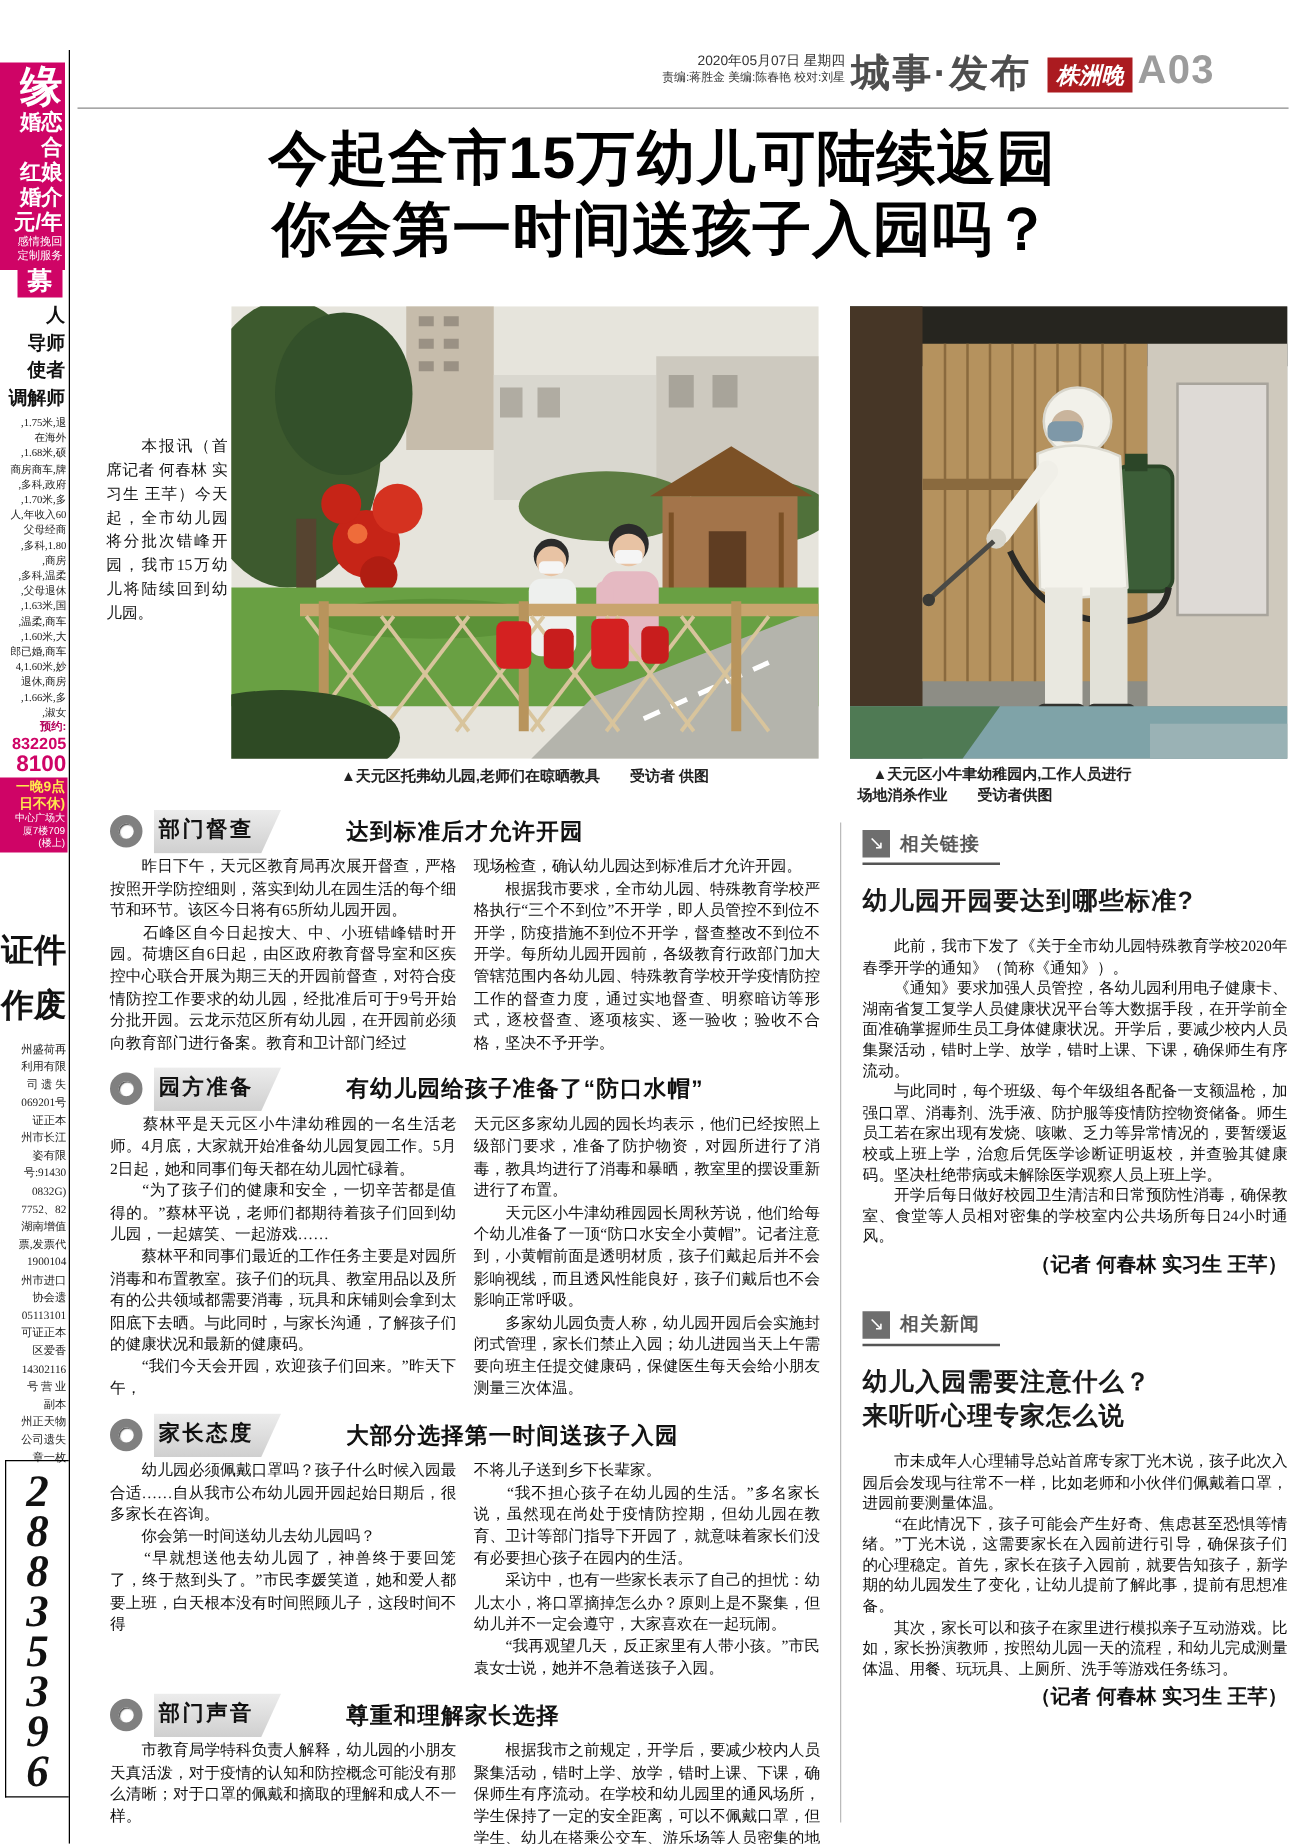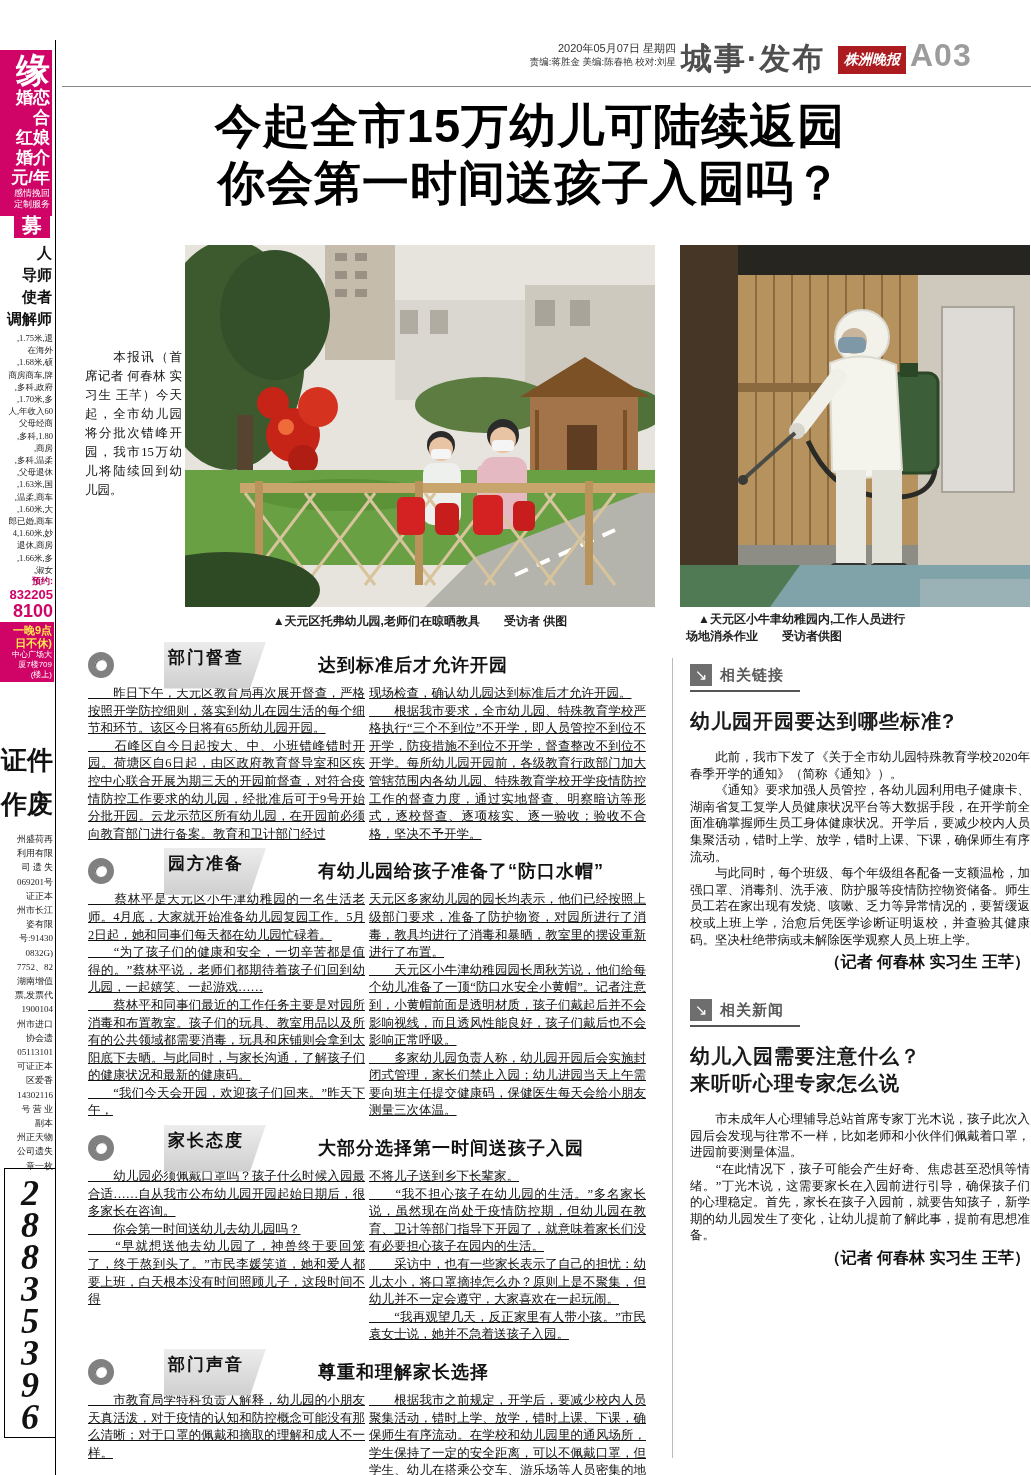--- a/index.html
+++ b/index.html
@@ -31,44 +31,44 @@
   .sb-invalid{left:0;top:832px;width:53px;text-align:right;font-size:9px;line-height:14.2px;
       font-family:"Liberation Serif",serif;color:#222;}
   .sb-phonebox{left:4px;top:1168px;width:50px;height:260px;border:1px solid #000;border-right:none;
       text-align:center;font-family:"Liberation Serif",serif;font-weight:bold;font-style:italic;
       font-size:36px;line-height:32px;padding-top:8px;}
   
   .hd-date{left:380px;top:41px;width:296px;text-align:right;font-size:11px;color:#333;}
   .hd-staff{left:380px;top:56px;width:296px;text-align:right;font-size:9.5px;color:#333;}
   .hd-banner{left:681px;top:38px;font-size:31px;font-weight:bold;color:#4e4e4e;letter-spacing:2px;}
   .hd-logo{left:838px;top:46px;width:68px;height:28px;background:#ab1b20;color:#fff;text-align:center;
-      line-height:28px;font-size:14px;font-weight:bold;font-style:italic;font-family:"Liberation Serif",serif;}
+      line-height:28px;font-size:18px;font-weight:bold;font-style:italic;font-family:"Liberation Serif",serif;}
   .hd-pageno{left:910px;top:37px;font-size:32px;font-weight:bold;color:#9c9c9c;letter-spacing:1px;}
   .hd-rule{left:62px;top:86px;width:969px;height:1px;background:#8a8a8a;}
   
   .headline{left:140px;top:97px;width:780px;text-align:center;font-size:47px;font-weight:900;
       line-height:57px;color:#000;letter-spacing:1px;}
   
   .photo1{left:185px;top:245px;width:470px;height:362px;}
   .photo2{left:680px;top:245px;width:350px;height:362px;}
   .intro{left:85px;top:348px;width:97px;font-size:12.5px;line-height:19px;text-align:justify;
       font-family:"Liberation Serif",serif;}
   .cap1{left:185px;top:613px;width:470px;text-align:center;font-size:12px;font-weight:bold;color:#222;}
   .cap2{left:686px;top:611px;width:344px;font-size:12px;font-weight:bold;color:#222;line-height:17px;}
   
   .articles{left:88px;top:650px;width:568px;}
   .news-sec{margin-bottom:13px;}
   .sec-head{display:flex;align-items:center;height:30px;margin-bottom:5px;}
   .sec-dot{width:12px;height:12px;border:7px solid #808080;border-radius:50%;background:#fff;
       margin-right:9px;flex:none;box-shadow:inset 1px 1px 1px #555;}
-  .sec-tagwrap{background:linear-gradient(#ececec,#cfcfcf);padding:4px 22px 20px 4px;
-      clip-path:polygon(0 0,100% 0,calc(100% - 16px) 100%,0 100%);margin-left:41px;}
+  .sec-tagwrap{background:linear-gradient(#ececec,#cfcfcf);padding:4px 22px 8px 4px;
+      clip-path:polygon(0 0,100% 0,calc(100% - 16px) 100%,0 100%);}
   .sec-tag{font-size:17px;font-weight:bold;letter-spacing:2px;}
   .sec-sub{font-size:18px;font-weight:bold;margin-left:52px;letter-spacing:1px;}
-  .sec-cols{display:flex;gap:4px;text-decoration:underline;}
+  .sec-cols{display:flex;gap:14px;}
   .colm{width:277px;font-size:12.5px;line-height:17.6px;text-align:justify;
       font-family:"Liberation Serif",serif;color:#111;}
   .colm p{margin:0;}
   
   .rail-divider{left:672px;top:658px;width:1px;height:800px;background:#bbb;}
   .rail{left:690px;top:664px;width:340px;}
   .rail-head{display:flex;align-items:center;gap:8px;border-bottom:2px solid #555;
       width:110px;padding-bottom:4px;}
   .rail-ico{width:22px;height:22px;background:#6e6e6e;color:#fff;font-size:15px;line-height:22px;
       text-align:center;flex:none;}
@@ -404,32 +404,34 @@
   <div>
     <div class="rail-head">
       <span class="rail-ico">↘</span>
       <span class="rail-lbl">相关链接</span>
     </div>
     <div class="rail-title">幼儿园开园要达到哪些标准?</div>
     <div class="rail-body">
         <p>　　此前，我市下发了《关于全市幼儿园特殊教育学校2020年春季开学的通知》（简称《通知》）。</p>
         <p>　　《通知》要求加强人员管控，各幼儿园利用电子健康卡、湖南省复工复学人员健康状况平台等大数据手段，在开学前全面准确掌握师生员工身体健康状况。开学后，要减少校内人员集聚活动，错时上学、放学，错时上课、下课，确保师生有序流动。</p>
         <p>　　与此同时，每个班级、每个年级组各配备一支额温枪，加强口罩、消毒剂、洗手液、防护服等疫情防控物资储备。师生员工若在家出现有发烧、咳嗽、乏力等异常情况的，要暂缓返校或上班上学，治愈后凭医学诊断证明返校，并查验其健康码。坚决杜绝带病或未解除医学观察人员上班上学。</p>
+        <p>　　开学后每日做好校园卫生清洁和日常预防性消毒，确保教室、食堂等人员相对密集的学校室内公共场所每日24小时通风。</p>
       </div>
     <div class="rail-byline">（记者 何春林 实习生 王芊）</div>
   </div>
 
   <div class="rail-news">
     <div class="rail-head">
       <span class="rail-ico">↘</span>
       <span class="rail-lbl">相关新闻</span>
     </div>
     <div class="rail-title">
       <div>幼儿入园需要注意什么？</div>
       <div>来听听心理专家怎么说</div>
     </div>
     <div class="rail-body">
         <p>　　市未成年人心理辅导总站首席专家丁光木说，孩子此次入园后会发现与往常不一样，比如老师和小伙伴们佩戴着口罩，进园前要测量体温。</p>
         <p>　　“在此情况下，孩子可能会产生好奇、焦虑甚至恐惧等情绪。”丁光木说，这需要家长在入园前进行引导，确保孩子们的心理稳定。首先，家长在孩子入园前，就要告知孩子，新学期的幼儿园发生了变化，让幼儿提前了解此事，提前有思想准备。</p>
+        <p>　　其次，家长可以和孩子在家里进行模拟亲子互动游戏。比如，家长扮演教师，按照幼儿园一天的流程，和幼儿完成测量体温、用餐、玩玩具、上厕所、洗手等游戏任务练习。</p>
       </div>
     <div class="rail-byline">（记者 何春林 实习生 王芊）</div>
   </div>
 </div>
 
 </body></html>

